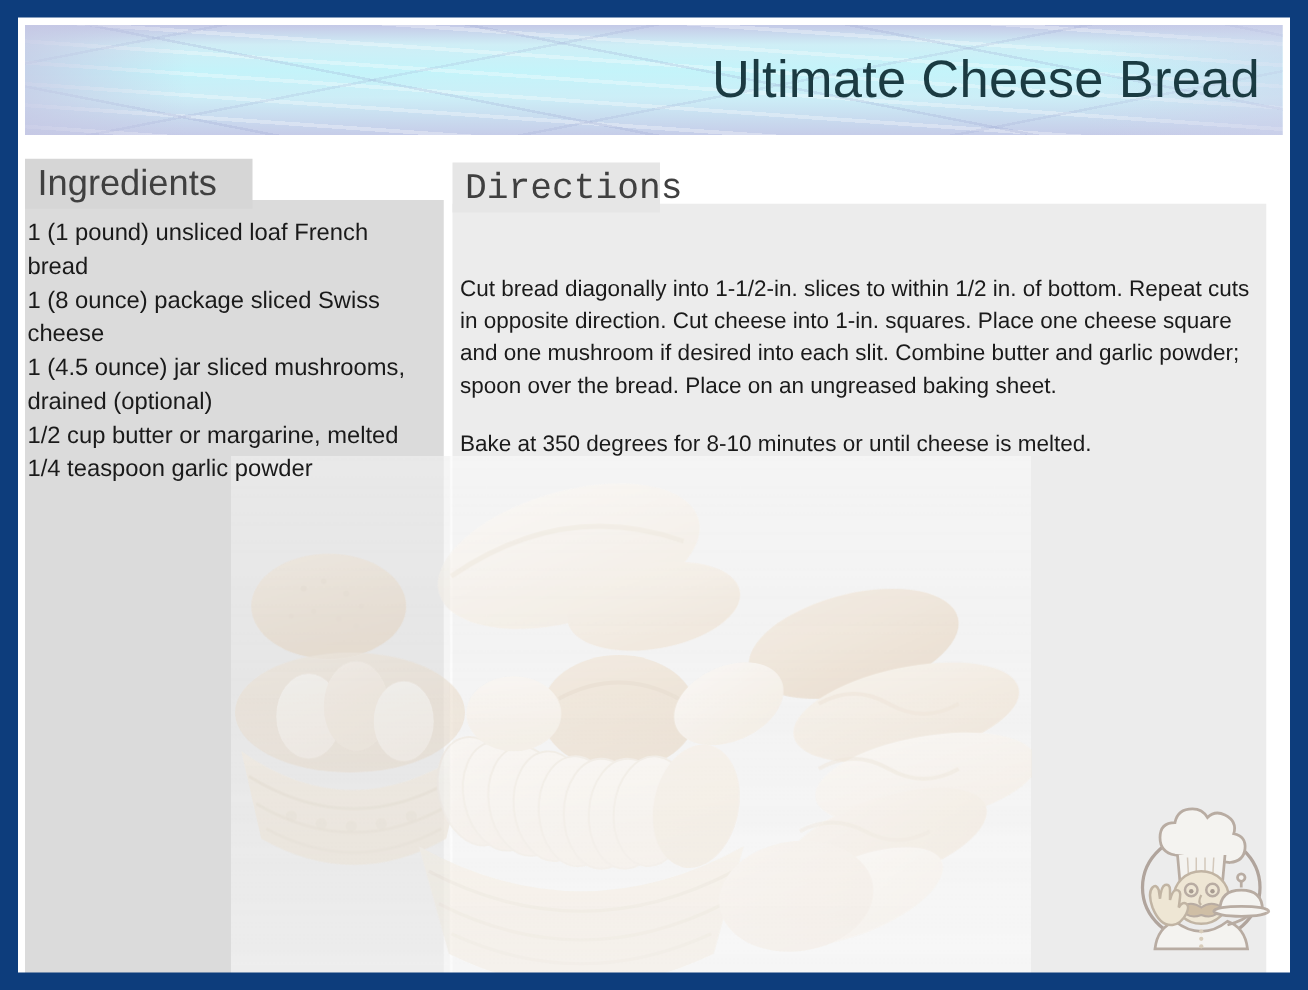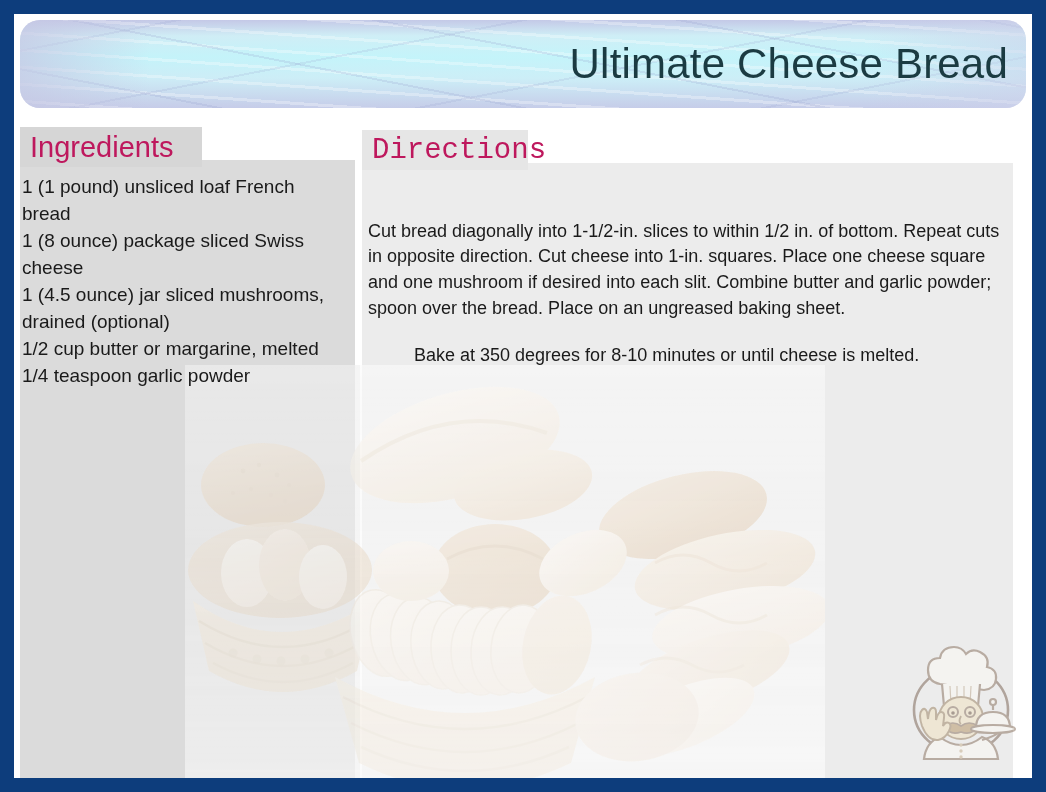--- a/index.html
+++ b/index.html
@@ -45,21 +45,20 @@
     z-index: 10;
     overflow: hidden;
     background:
       linear-gradient(180deg,
         rgba(196,199,230,0.95) 0%,
         rgba(208,238,246,0.9) 18%,
         rgba(196,244,250,0.95) 42%,
         rgba(205,238,247,0.9) 66%,
         rgba(198,203,232,0.95) 100%),
       linear-gradient(90deg, #cfd3ea 0%, #c9f2f8 35%, #c4f2f9 70%, #d2dbee 100%);
-    border-radius: 20px;
   }
   .banner-hatch {
     position: absolute;
     inset: -40px;
     background-image:
       repeating-linear-gradient(11deg,
         rgba(150,160,205,0.00) 0px,
         rgba(150,160,205,0.00) 26px,
         rgba(150,160,205,0.22) 26px,
         rgba(150,160,205,0.22) 28px,
@@ -133,21 +132,21 @@
   .tab-right {
     left: 362px;
     top: 130px;
     width: 166px;
     height: 40px;
     background: #e6e6e6;
     font-family: Liberation Mono, monospace;
   }
   .tab-label {
     font-size: 29px;
-    color: #be185d;
+    color: #404040;
     padding-left: 10px;
     line-height: 1;
   }
 
   
   .photo-layer {
     position: absolute;
     left: 185px;
     top: 365px;
     width: 640px;
@@ -174,21 +173,21 @@
     position: absolute;
     left: 368px;
     top: 193px;
     width: 642px;
     z-index: 30;
     font-size: 18px;
     line-height: 1.43;
     color: #1a1a1a;
     white-space: pre-line;
   }
-  .directions-text .para2 { display: block; margin-top: 21px; margin-left: 46px; }
+  .directions-text .para2 { display: block; margin-top: 21px; }
 
   
   .chef-logo {
     position: absolute;
     left: 900px;
     top: 640px;
     width: 122px;
     height: 122px;
     z-index: 40;
     opacity: 0.52;

